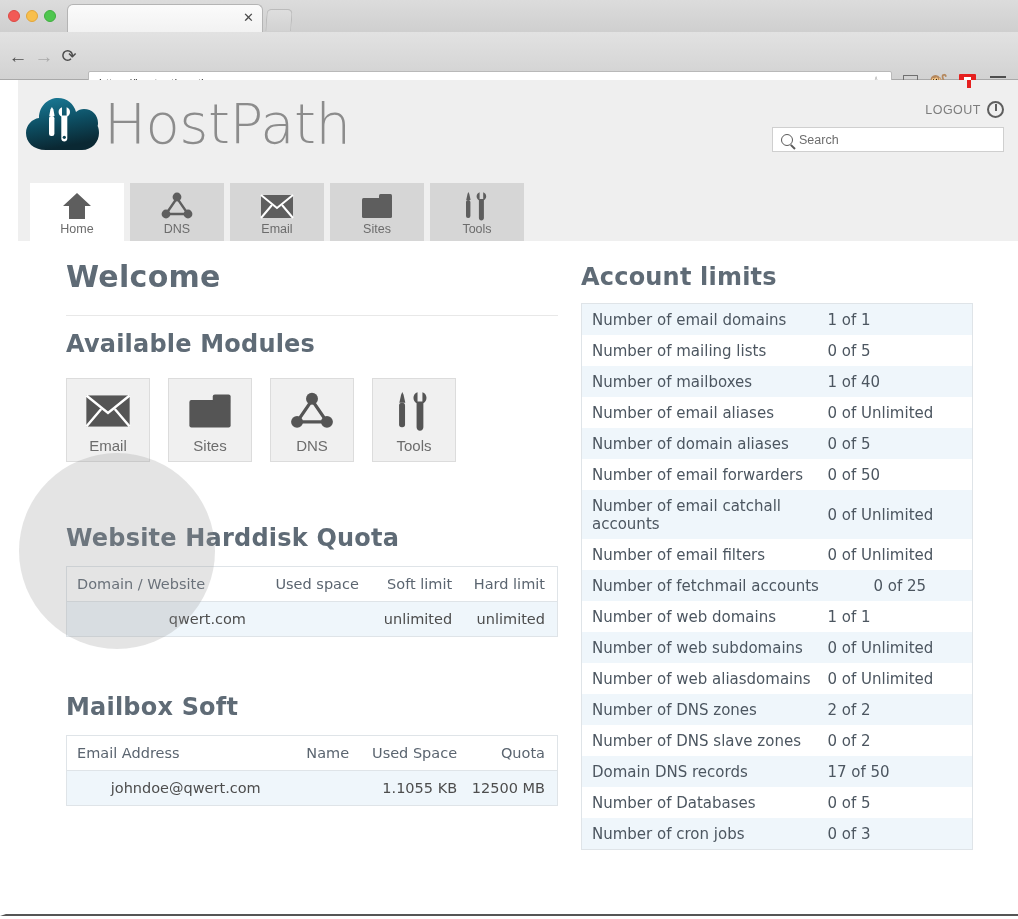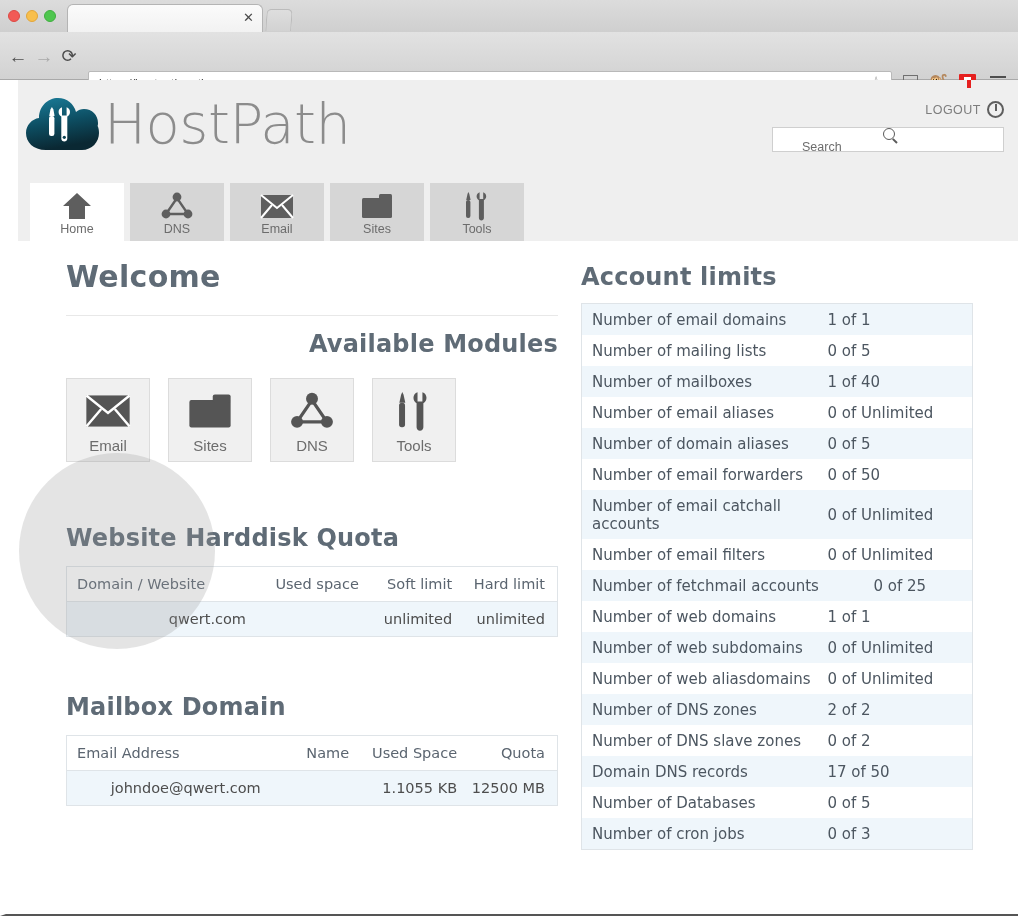--- a/index.html
+++ b/index.html
@@ -148,21 +148,21 @@
     width: 17px; height: 17px; border-radius: 50%;
     border: 2px solid #5e5e5e; position: relative;
   }
   #power-icon::after {
     content: ""; position: absolute; left: 50%; top: 1px; margin-left: -1px;
     width: 2px; height: 7px; background: #5e5e5e;
   }
   #search-box {
     position: absolute; right: 14px; top: 47px; width: 232px; height: 25px;
     background: #ffffff; border: 1px solid #cfcfcf;
-    display: flex; align-items: center; padding-left: 8px; flex-direction: column;
+    display: flex; align-items: center; padding-left: 8px;
   }
   #search-icon {
     width: 12px; height: 12px; border: 1.7px solid #5a5a5a; border-radius: 50%;
     position: relative; margin-right: 6px; flex: none;
   }
   #search-icon::after {
     content: ""; position: absolute; right: -4px; bottom: -3px;
     width: 6px; height: 1.7px; background: #5a5a5a; transform: rotate(45deg);
   }
   #search-input {
@@ -396,21 +396,21 @@
   </div>
 
   <div id="content">
 
     <div class="col-left">
 
       <div class="h1-title" style="margin-top:18px;">Welcome</div>
 
       <div class="hr" style="margin-top:21px;"></div>
 
-      <div class="h2-title" style="margin-top:14px;text-align:right;">Available Modules</div>
+      <div class="h2-title" style="margin-top:14px;">Available Modules</div>
 
       <div id="module-tiles" style="margin-top:20px;">
 
         <div class="module-tile">
           <div class="module-tile-icon">
             <svg width="46" height="34" viewBox="0 0 34 25">
               <rect x="1" y="1" width="32" height="23" fill="#555555"></rect>
               <path d="M1 1 L17 14 L33 1" fill="none" stroke="#ffffff" stroke-width="1.8"></path>
               <path d="M1 24 L12 11 M33 24 L22 11" fill="none" stroke="#ffffff" stroke-width="1.8"></path>
             </svg>
@@ -466,21 +466,21 @@
         <tbody>
           <tr>
             <td>qwert.com</td>
             <td></td>
             <td>unlimited</td>
             <td>unlimited</td>
           </tr>
         </tbody>
       </table>
 
-      <div class="h2-title" style="margin-top:56px;">Mailbox Domain</div>
+      <div class="h2-title" style="margin-top:56px;">Mailbox Soft</div>
 
       <table class="quota-table" style="margin-top:14px;">
         <thead>
           <tr>
             <th style="width:42%">Email Address</th>
             <th style="width:18%">Name</th>
             <th style="width:22%">Used Space</th>
             <th style="width:18%">Quota</th>
           </tr>
         </thead>

